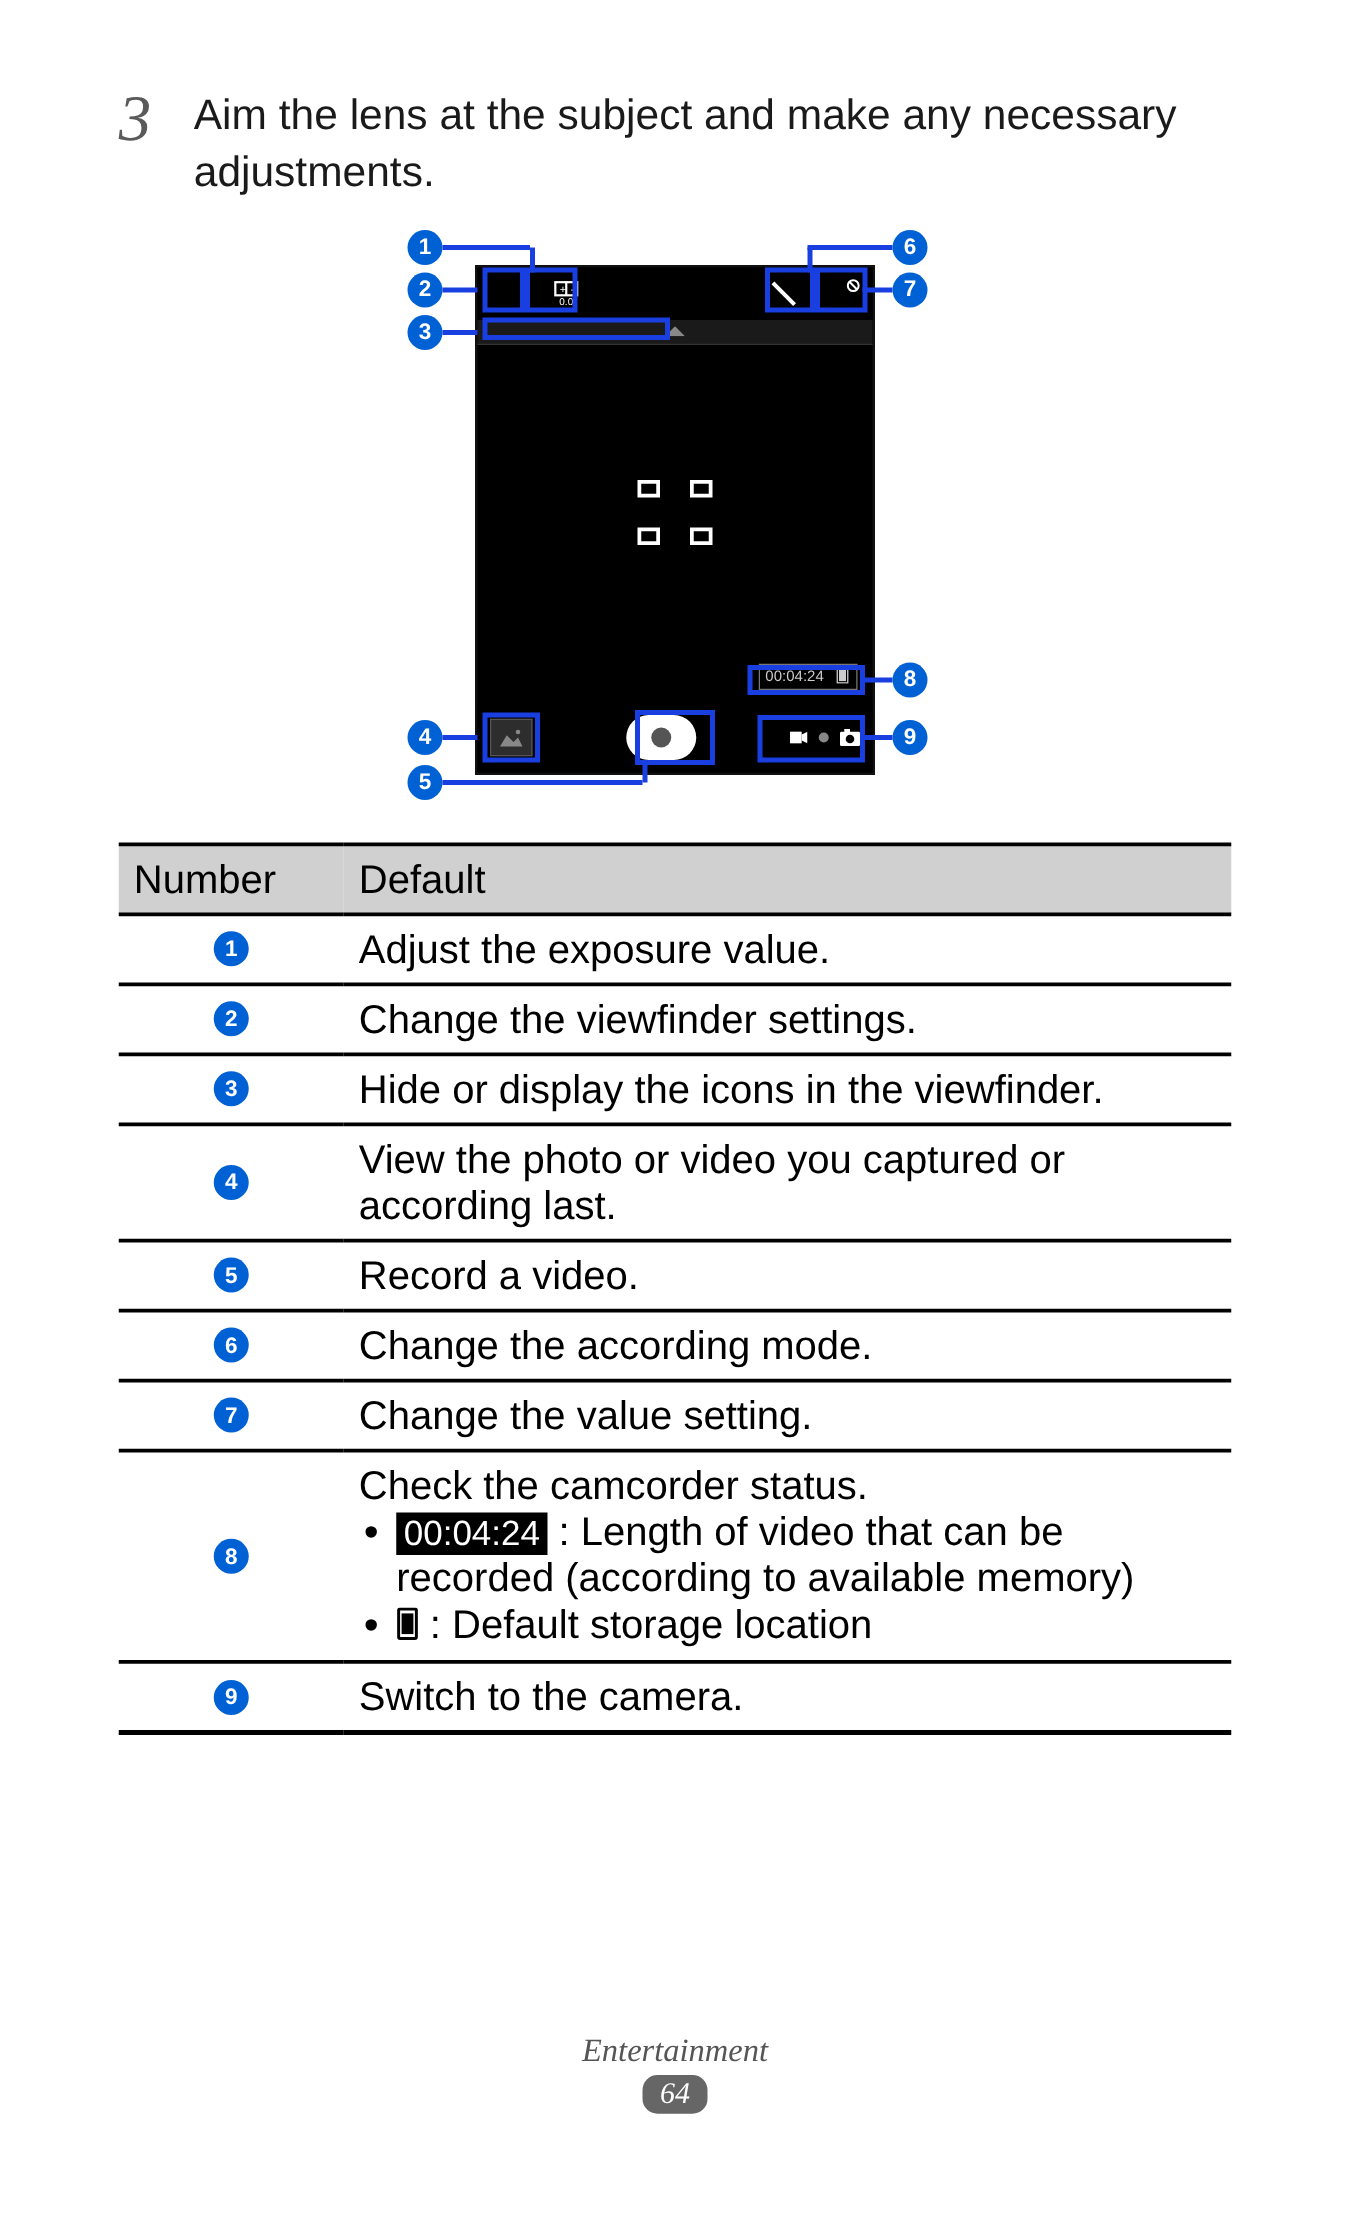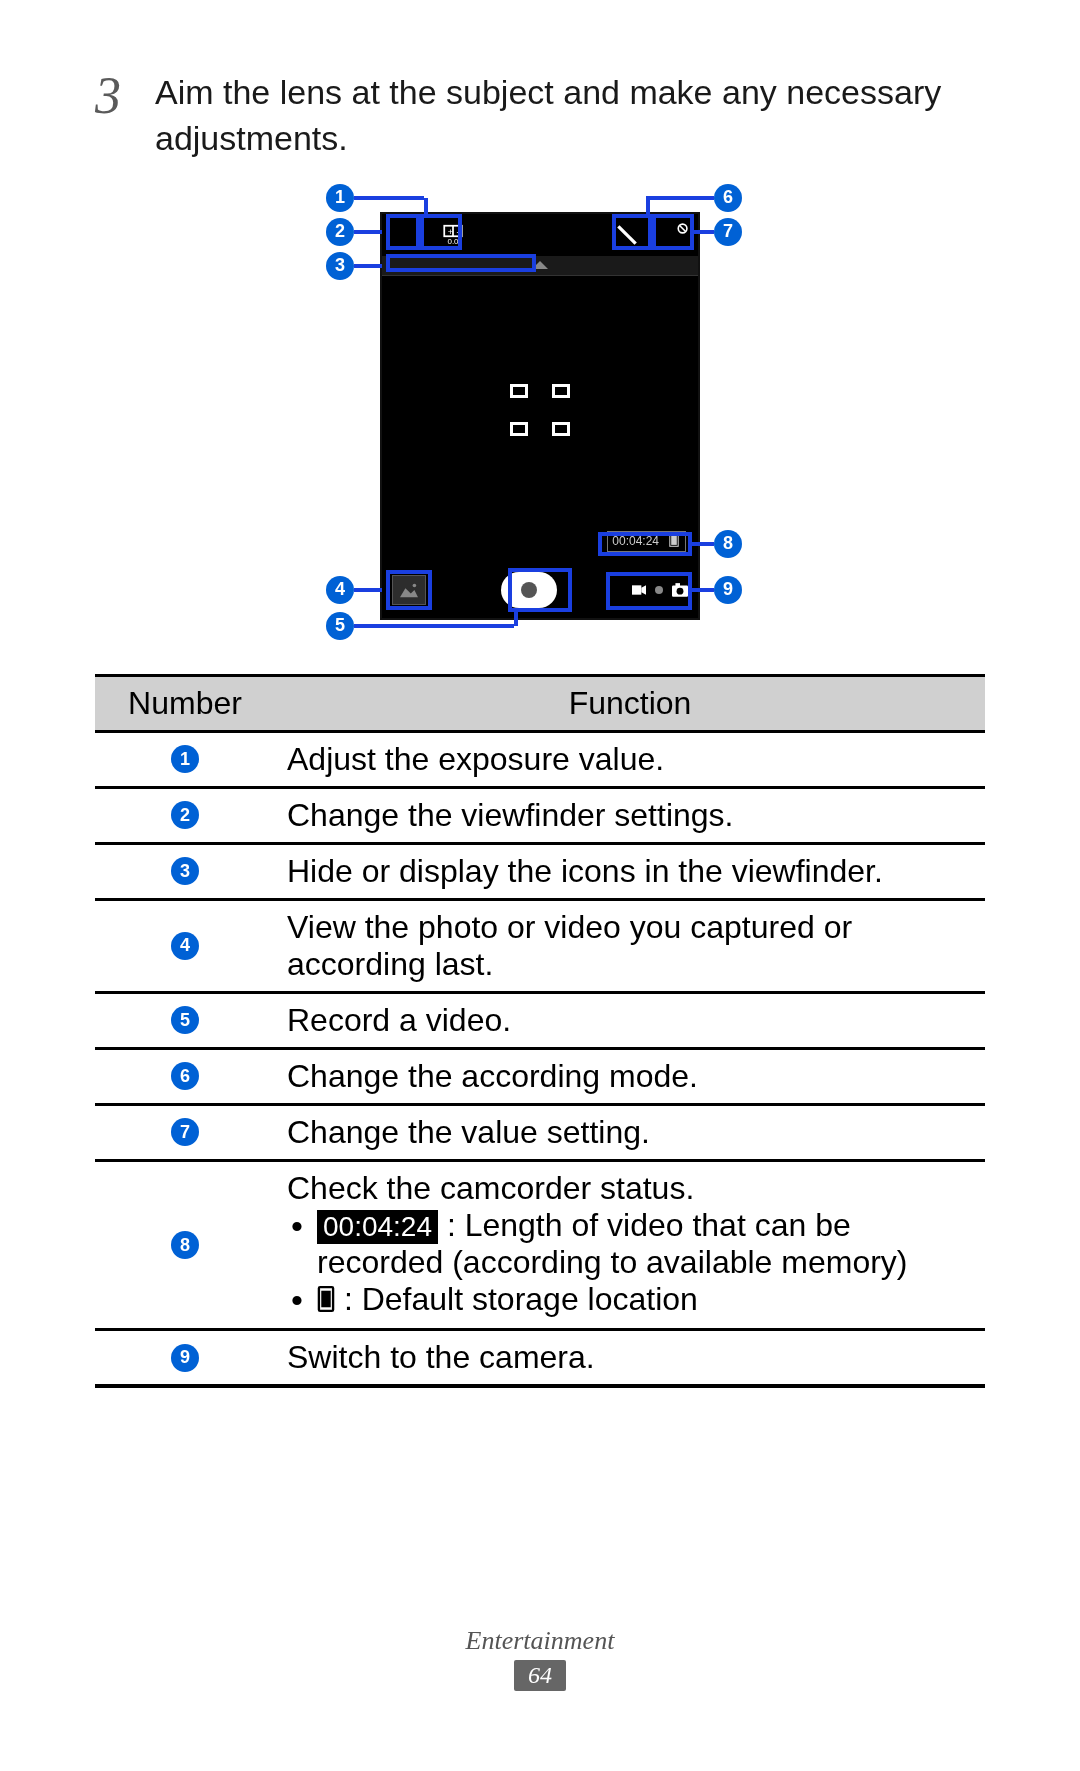--- a/index.html
+++ b/index.html
@@ -67,34 +67,34 @@
     width:28px; height:28px; border-radius:50%; background:#0061d5;
     color:#fff; font-weight:bold; font-size:18px; display:flex; align-items:center; justify-content:center;
     flex-shrink:0; font-family: Arial, sans-serif;
   }
   .lead { height:4px; background:#1a3fe0; flex-shrink:0; }
   .lead-box { border:4px solid #1a3fe0; position:absolute; }
 
   
   .ftable { width: 100%; border-collapse: collapse; margin-top: 4px; font-size: 32px; }
   .ftable th, .ftable td { border-top: 3px solid #000; border-bottom: 3px solid #000; padding: 8px 12px; text-align: left; vertical-align: middle; }
-  .ftable tr:first-child th { background: #d0d0d0; font-weight: normal; text-align: center; }
+  .ftable tr:first-child th { background: #d0d0d0; font-weight: normal; }
   .ftable tr:last-child td, .ftable tr:last-child th { border-bottom: 4px solid #000; }
   .ftable tr:first-child th:first-child, .ftable tr:first-child th:last-child { }
   .numcol { width: 180px; text-align: center; }
   .ftable .numcol .badge-c { margin: 0 auto; }
   .time-chip { display:inline-block; background:#000; color:#fff; padding:1px 6px; font-size:28px; vertical-align:middle; font-family: Arial, sans-serif; }
 
   ul.func-bullets { list-style: none; padding-left: 0; }
   ul.func-bullets li { position: relative; padding-left: 30px; }
   ul.func-bullets li::before { content: "•"; position: absolute; left: 4px; font-size: 34px; line-height: 1; top: 2px; }
 
   .footer { position:absolute; bottom:80px; left:0; right:0; text-align:center; }
   .footer .section { font-style: italic; font-family: Georgia, serif; font-size: 26px; color:#555;text-align:center; }
-  .footer .pg { display:inline-block; background:#666; color:#fff; padding:2px 14px; border-radius:2px; font-size:24px; font-style:italic; font-family: Georgia, serif; margin-top:4px;text-align:center; }
+  .footer .pg { display:inline-block; background:#666; color:#fff; padding:2px 14px; border-radius:12px; font-size:24px; font-style:italic; font-family: Georgia, serif; margin-top:4px;text-align:center; }
 
   .svg-small { width:14px; height:14px; }
 </style>
 </head>
 <body>
 
 <div class="step-row">
   <div class="step-number">3</div>
   <div class="step-text">Aim the lens at the subject and make any necessary adjustments.</div>
 </div>
@@ -235,21 +235,21 @@
     <div style="position:absolute; left:204px; top:14px; width:4px; height:20px; background:#1a3fe0;"></div>
     <div style="position:absolute; left:426px; top:14px; width:4px; height:20px; background:#1a3fe0;"></div>
     <div style="position:absolute; left:294px; top:428px; width:4px; height:14px; background:#1a3fe0;"></div>
   </div>
 </div>
 
 <table class="ftable">
   <tbody>
       <tr>
     <th class="numcol">Number</th>
-    <th>Function</th>
+    <th>Default</th>
   </tr>
   <tr>
     <td class="numcol">
           <div class="badge-c">1</div>
         </td>
     <td>Adjust the exposure value.</td>
   </tr>
   <tr>
     <td class="numcol">
           <div class="badge-c">2</div>

